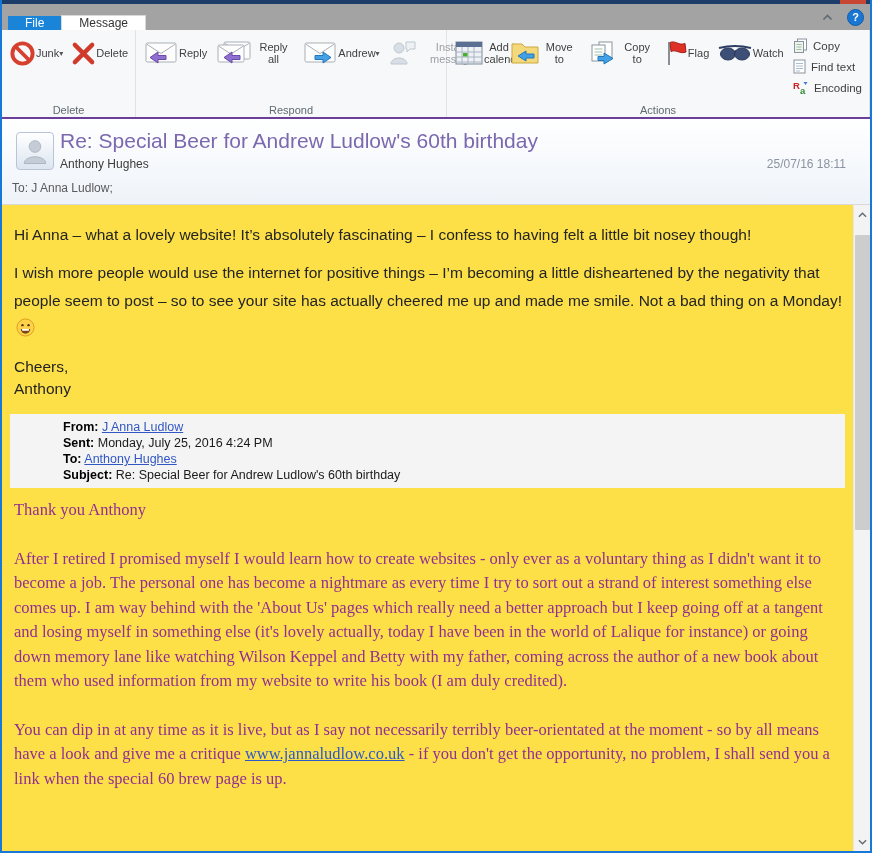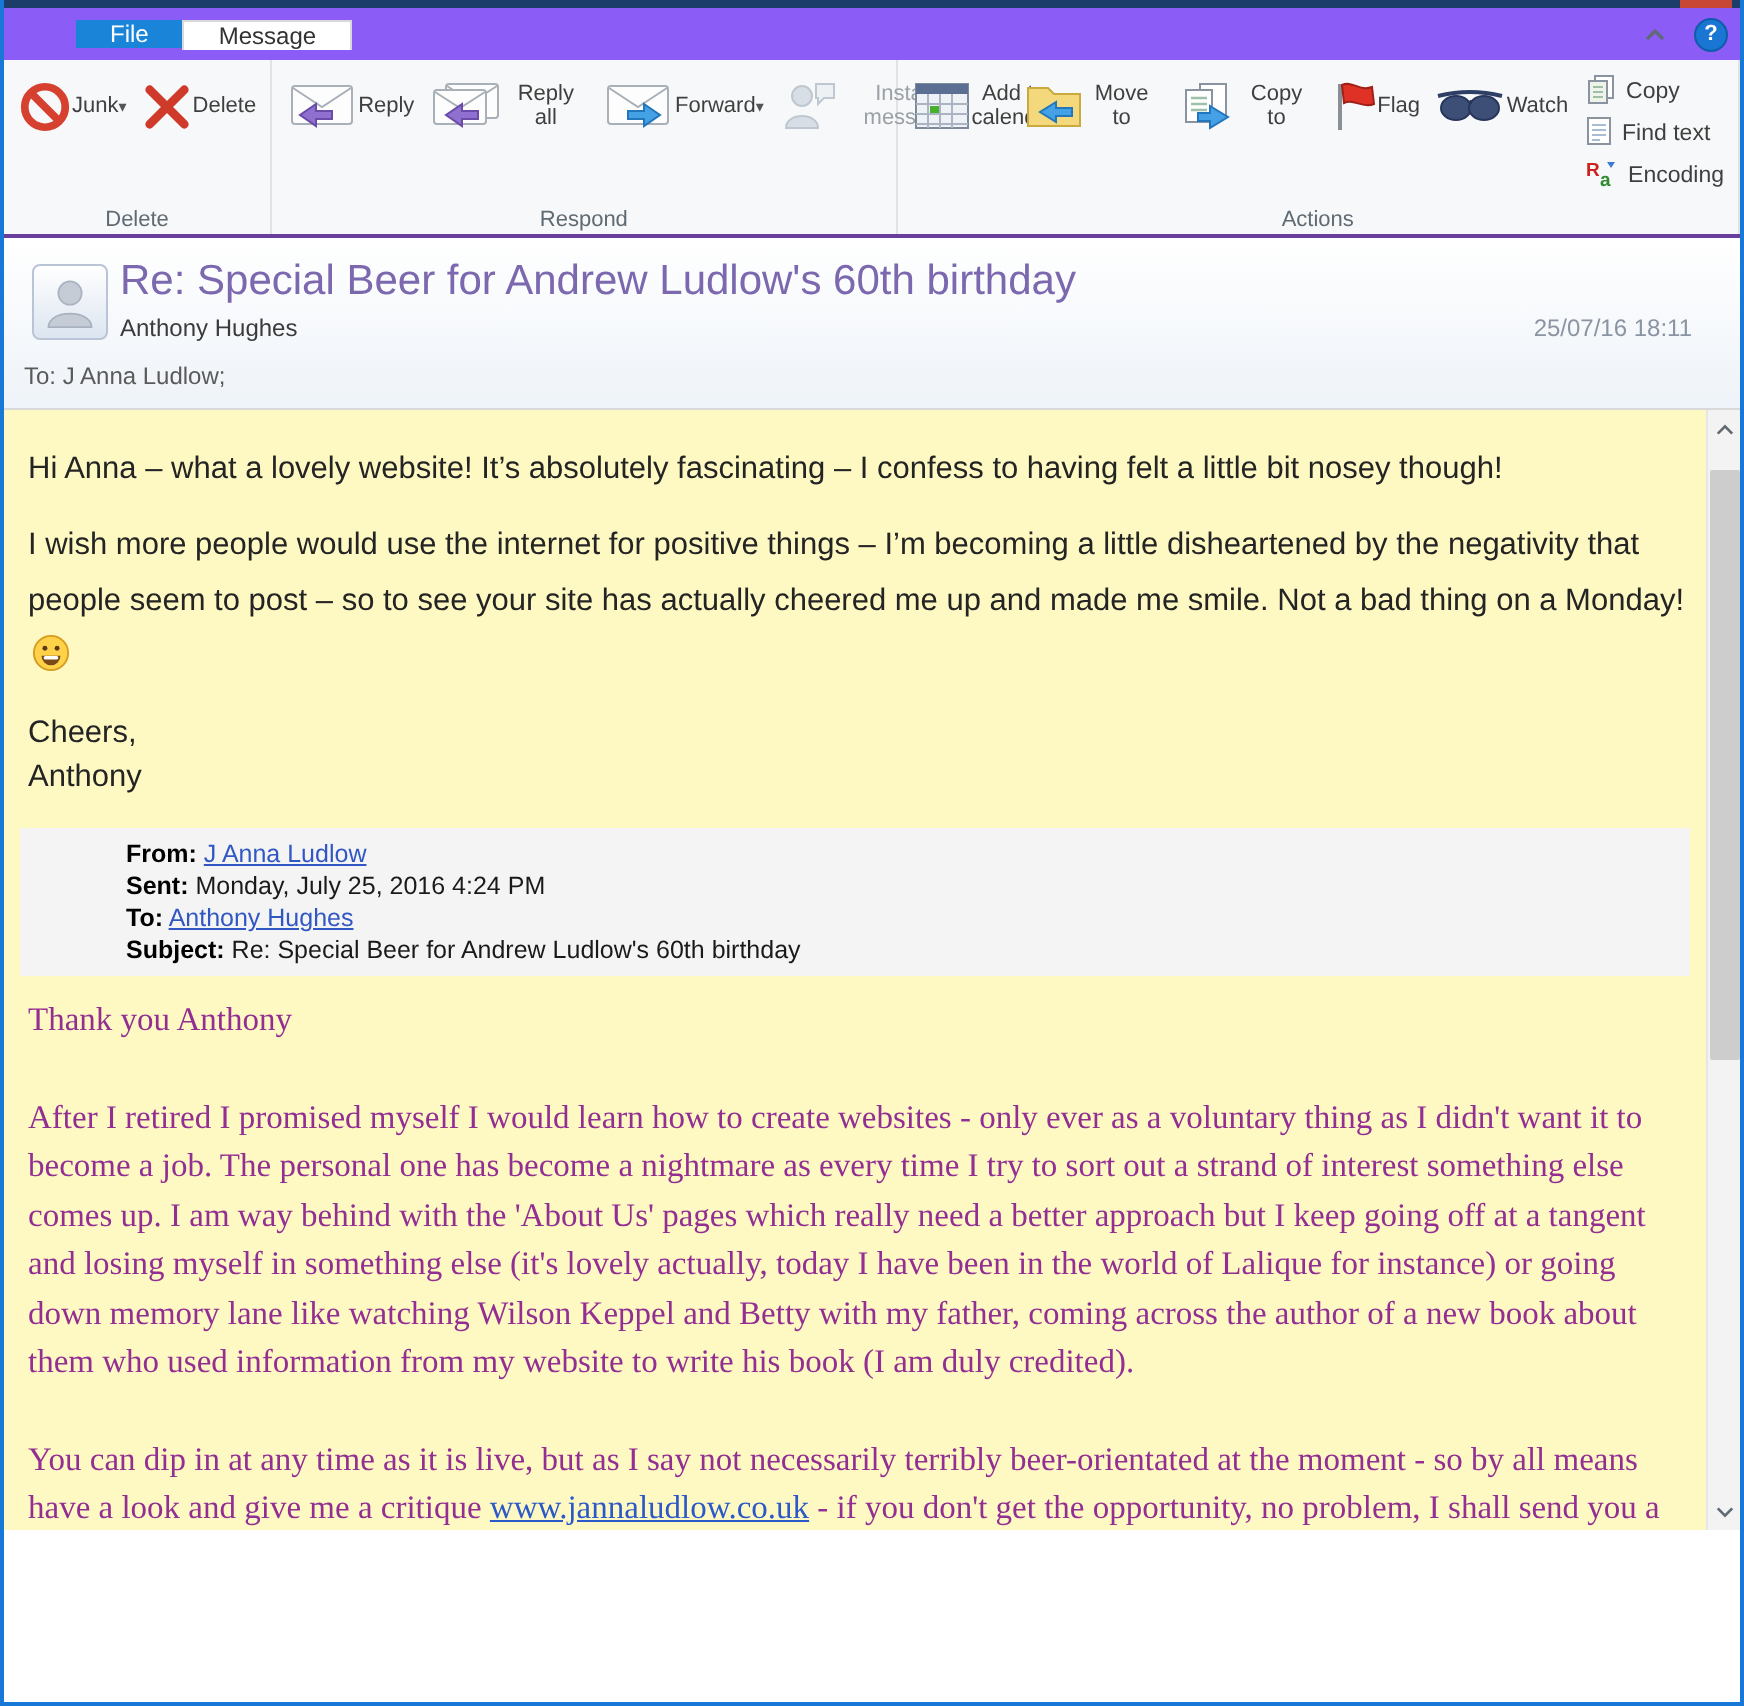--- a/index.html
+++ b/index.html
@@ -9,21 +9,21 @@
   .window{
     position:relative; width:872px; height:853px; background:#fff;
     border-left:2px solid #1878d8; border-right:2px solid #1878d8; border-bottom:2px solid #1878d8;
     overflow:hidden;
   }
   
   .titlebar{ height:4px; background:#1c3c6a; position:relative; }
   .titlebar .accent{ position:absolute; right:4px; top:0; width:26px; height:4px; background:#c74634; }
 
   
-  .tabrow{ height:26px; background:#8b5cf6; display:flex; align-items:center; position:relative;padding-left:30px; }
+  .tabrow{ height:26px; background:#a3a3a3; display:flex; align-items:flex-end; position:relative; }
   .tab{ font-size:12px; display:flex; align-items:center; padding:0 17px; cursor:default; }
   .tab.file{ background:#1a84d8; color:#fff; margin-left:6px; }
   .tab.message{ background:#fff; color:#333; border:1px solid #d8d8d8; border-bottom:none; }
   .tabrow-right{ position:absolute; right:6px; top:4px; display:flex; align-items:center; gap:10px; }
   .collapse-btn{ width:20px; height:18px; display:flex; align-items:center; justify-content:center; }
   .help-btn{ width:17px; height:17px; border-radius:50%; background:#1976d2; color:#fff;
     font-size:11px; font-weight:bold; display:flex; align-items:center; justify-content:center; border:1px solid #0f5cab;}
 
   
   .ribbon{ height:87px; background:#f7f8f9; display:flex; align-items:stretch; border-bottom:0; }
@@ -45,21 +45,21 @@
   .msg-header{ height:86px; position:relative; background:linear-gradient(#ffffff,#eef3f9); }
   .avatar{ position:absolute; left:14px; top:13px; width:38px; height:38px; border:1px solid #b9c4d6;
            border-radius:4px; background:linear-gradient(#ffffff,#dce5f0); display:flex; align-items:center; justify-content:center; }
   .subject{ position:absolute; left:58px; top:10px; font-size:21px; color:#7b68af; white-space:nowrap; }
   .sender{ position:absolute; left:58px; top:38px; font-size:12px; color:#3b3b3b; }
   .hdr-date{ position:absolute; right:24px; top:38px; font-size:12px; color:#8a94a2; }
   .to-line{ position:absolute; left:10px; top:62px; font-size:12px; color:#5a5a5a; }
   .hdr-sep{ position:absolute; bottom:0; left:0; right:0; height:1px; background:#d9d9d9; }
 
   
-  .body{ position:relative; height:560px; background:#fef9c3; }
+  .body{ position:relative; height:646px; background:#fde047; }
   .content{ position:absolute; left:0; top:0; right:17px; bottom:0; padding:16px 8px 0 12px; overflow:hidden; }
   .p-black{ font-size:15.5px; color:#242424; line-height:28px; margin-bottom:10px; }
   .signoff{ font-size:15.5px; color:#242424; line-height:22px; }
   .smiley{ vertical-align:-3px; margin-left:2px; }
 
   .quoted{ background:#f4f4f4; margin:14px 0 10px -4px; padding:5px 8px; font-size:12.5px; color:#1a1a1a; line-height:16px; }
   .quoted b{ color:#000;padding-left:45px; }
   .qlink{ color:#3157c4; text-decoration:underline; cursor:pointer; }
 
   .reply{ font-family:Liberation Serif, serif; color:#932e93; font-size:16.5px; line-height:24.5px; }
@@ -143,21 +143,21 @@
         <span>Reply all</span>
       </div>
       <div class="rbtn">
         <span class="ric">
           <svg width="36" height="27" viewBox="0 0 36 27">
             <rect x="3" y="3" width="30" height="19" rx="1.5" fill="#fdfdfd" stroke="#a9b0b8"></rect>
             <path d="M3.5 4 L18 13.5 L32.5 4" fill="none" stroke="#a9b0b8"></path>
             <path d="M21 12 l8 5.5 -8 5.5 v-3.5 h-8 v-4 h8 z" fill="#45a1e6" stroke="#2277bb"></path>
           </svg>
         </span>
-        <span>Forward</span>
+        <span>Andrew</span>
         <span class="caret">▾</span>
       </div>
       <div class="rbtn disabled" style="max-width:60px;">
         <span class="ric">
           <svg width="30" height="28" viewBox="0 0 30 28">
             <circle cx="12" cy="9" r="5" fill="#c3cdd8" stroke="#9aa7b5"></circle>
             <path d="M4 25 c0-8 16-8 16 0 z" fill="#c3cdd8" stroke="#9aa7b5"></path>
             <path d="M19 3 h9 v7 h-5 l-3 3 v-3 h-1 z" fill="#e8edf2" stroke="#9aa7b5"></path>
           </svg>
         </span>

